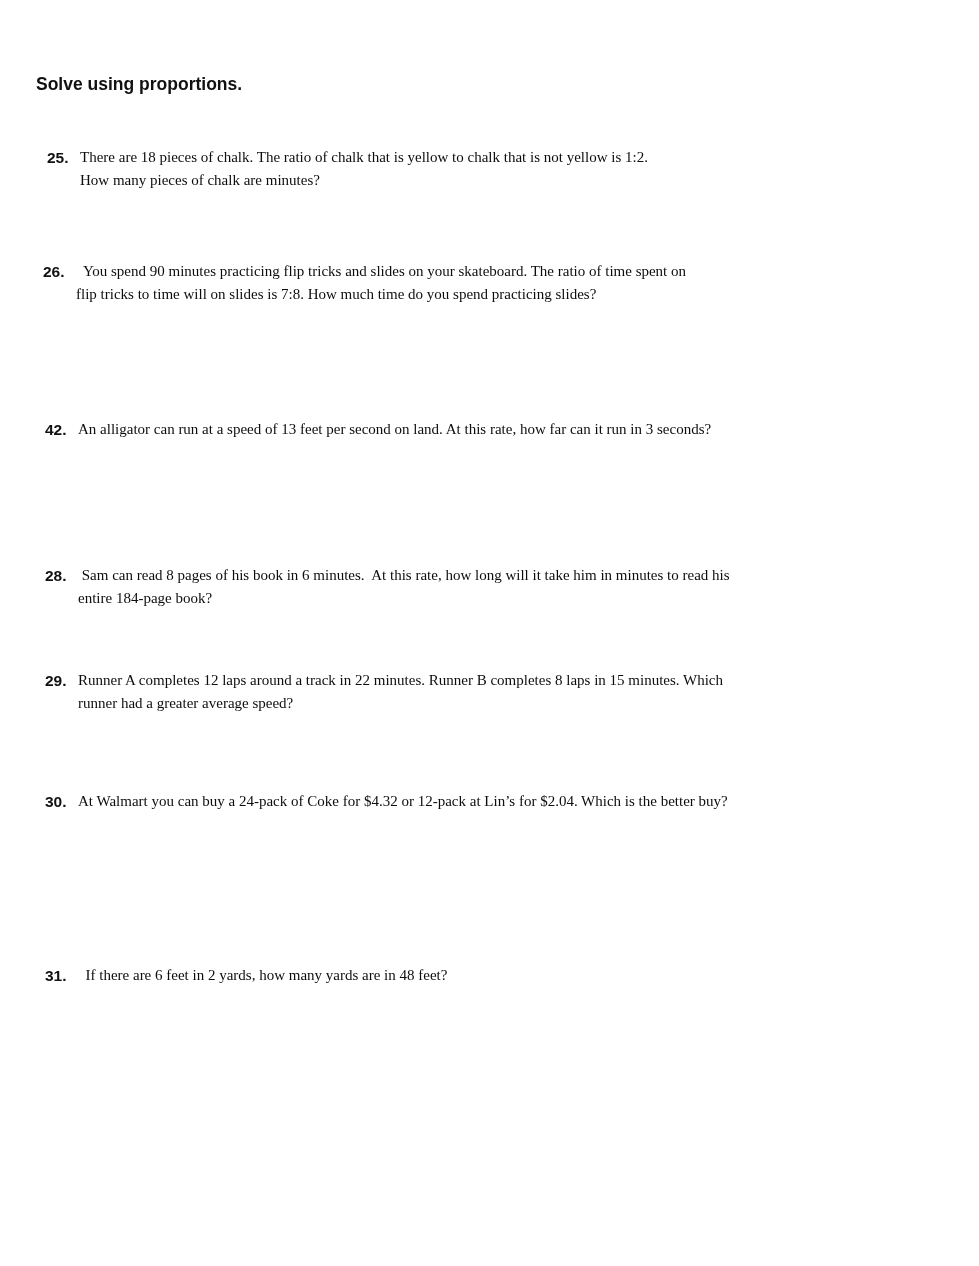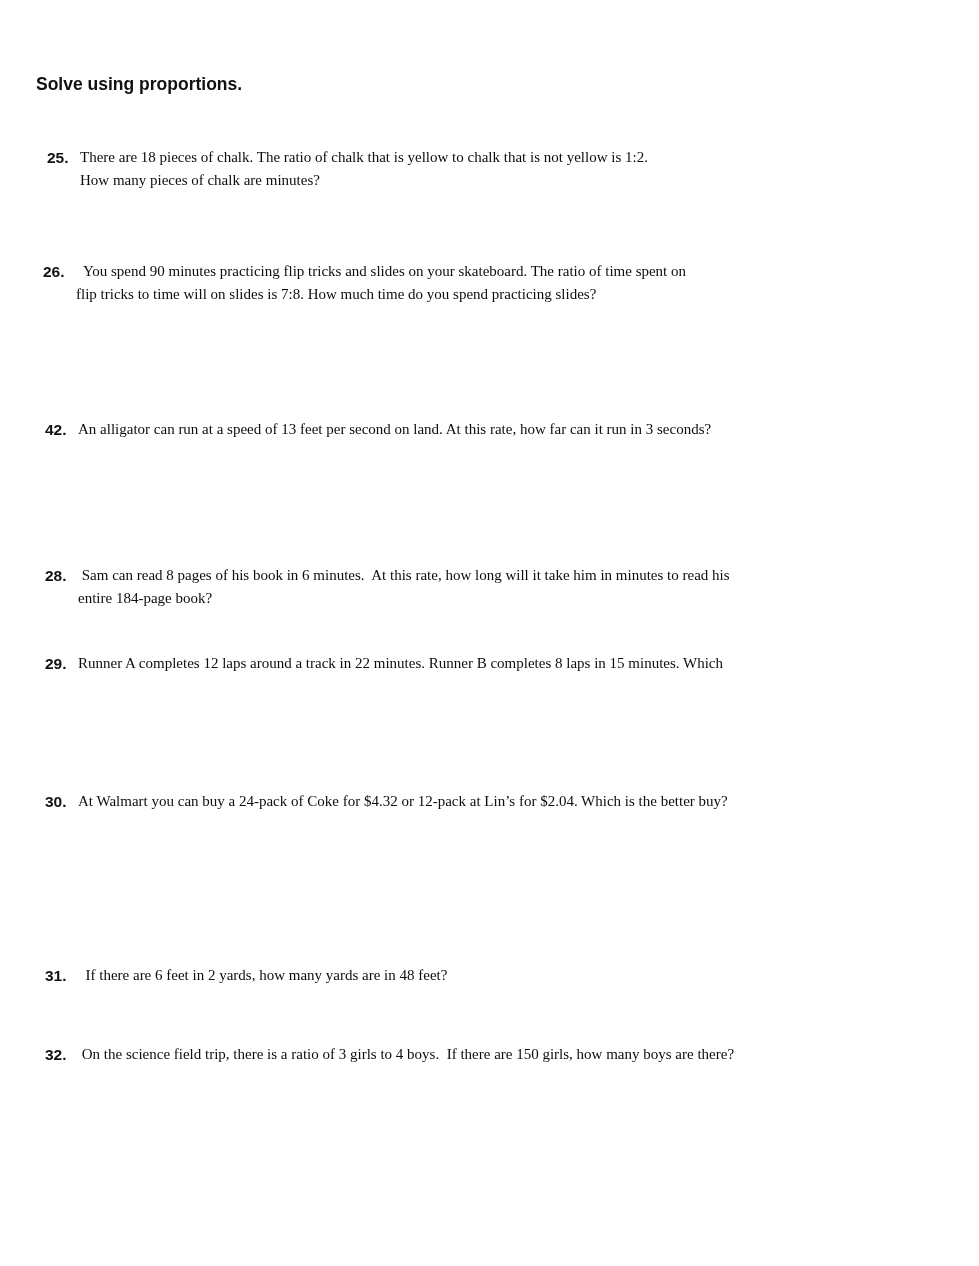--- a/index.html
+++ b/index.html
@@ -46,21 +46,21 @@
     line-height: 23px;
     color: #0d0d0d;
   }
   .problem .text .line {
     white-space: pre;
   }
   #p25 { top: 110px; left: 47px; margin-top: 36px; }
   #p26 { top: 260px; left: 43px; }
   #p27 { top: 418px; }
   #p28 { top: 533px; margin-top: 31px; }
-  #p29 { top: 652px; }
+  #p29 { top: 669px; }
   #p30 { top: 790px; }
   #p31 { top: 928px; margin-top: 36px; }
   #p32 { top: 1043px; }
 </style>
 </head>
 <body>
 
 <div class="page">
 
   <div class="heading">Solve using proportions.</div>
@@ -93,37 +93,32 @@
     <div class="text">
       <div class="line"> Sam can read 8 pages of his book in 6 minutes.  At this rate, how long will it take him in minutes to read his</div>
       <div class="line">entire 184-page book?</div>
     </div>
   </div>
 
   <div class="problem" id="p29">
     <span class="num">29.</span>
     <div class="text">
       <div class="line">Runner A completes 12 laps around a track in 22 minutes. Runner B completes 8 laps in 15 minutes. Which</div>
+      <div class="line">runner had a greater average speed?</div>
     </div>
   </div>
 
   <div class="problem" id="p30">
     <span class="num">30.</span>
     <div class="text">
       <div class="line">At Walmart you can buy a 24-pack of Coke for $4.32 or 12-pack at Lin’s for $2.04. Which is the better buy?</div>
     </div>
   </div>
 
   <div class="problem" id="p31">
     <span class="num">31.</span>
     <div class="text">
       <div class="line">  If there are 6 feet in 2 yards, how many yards are in 48 feet?</div>
     </div>
   </div>
 
-  <div class="problem" id="p32">
-    <span class="num">32.</span>
-    <div class="text">
-      <div class="line"> On the science field trip, there is a ratio of 3 girls to 4 boys.  If there are 150 girls, how many boys are there?</div>
-    </div>
-  </div>
 
 </div>
 
 </body></html>

